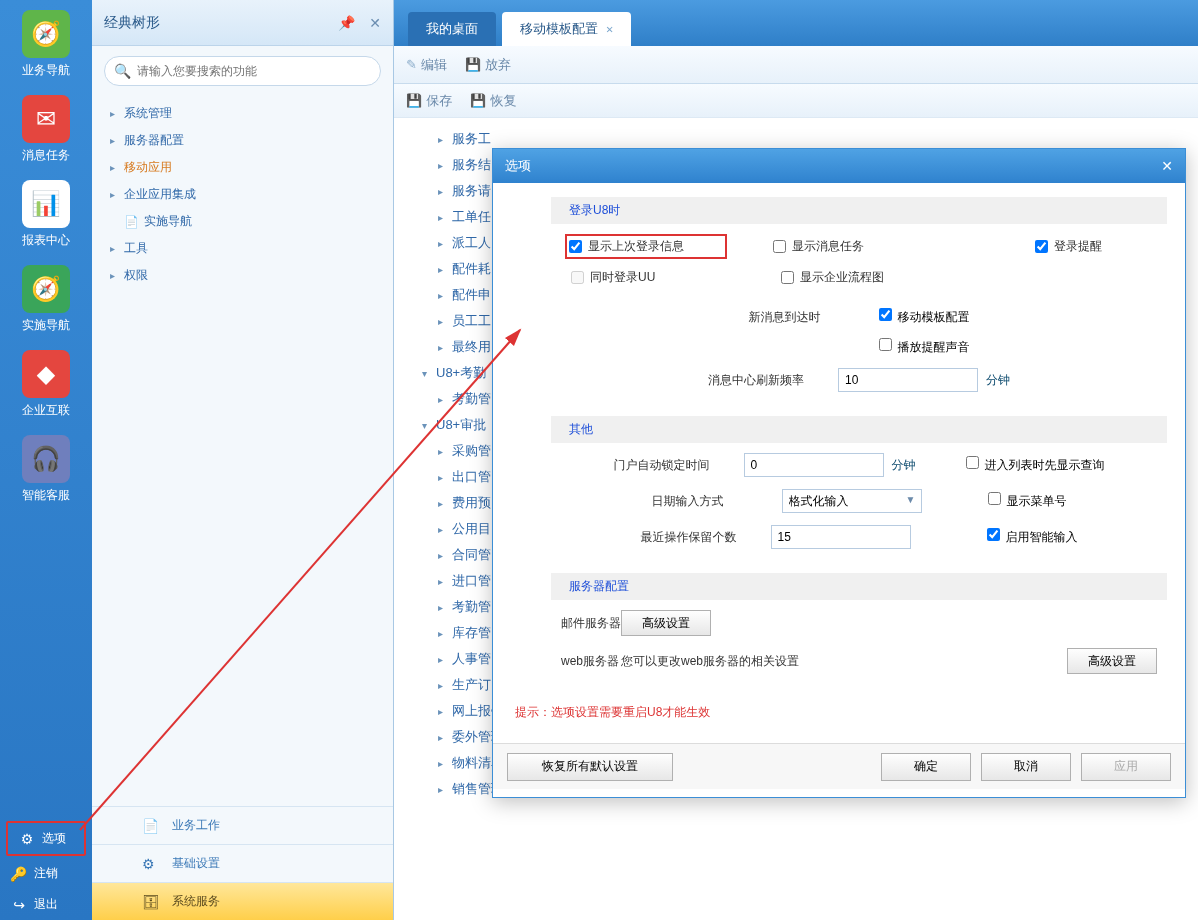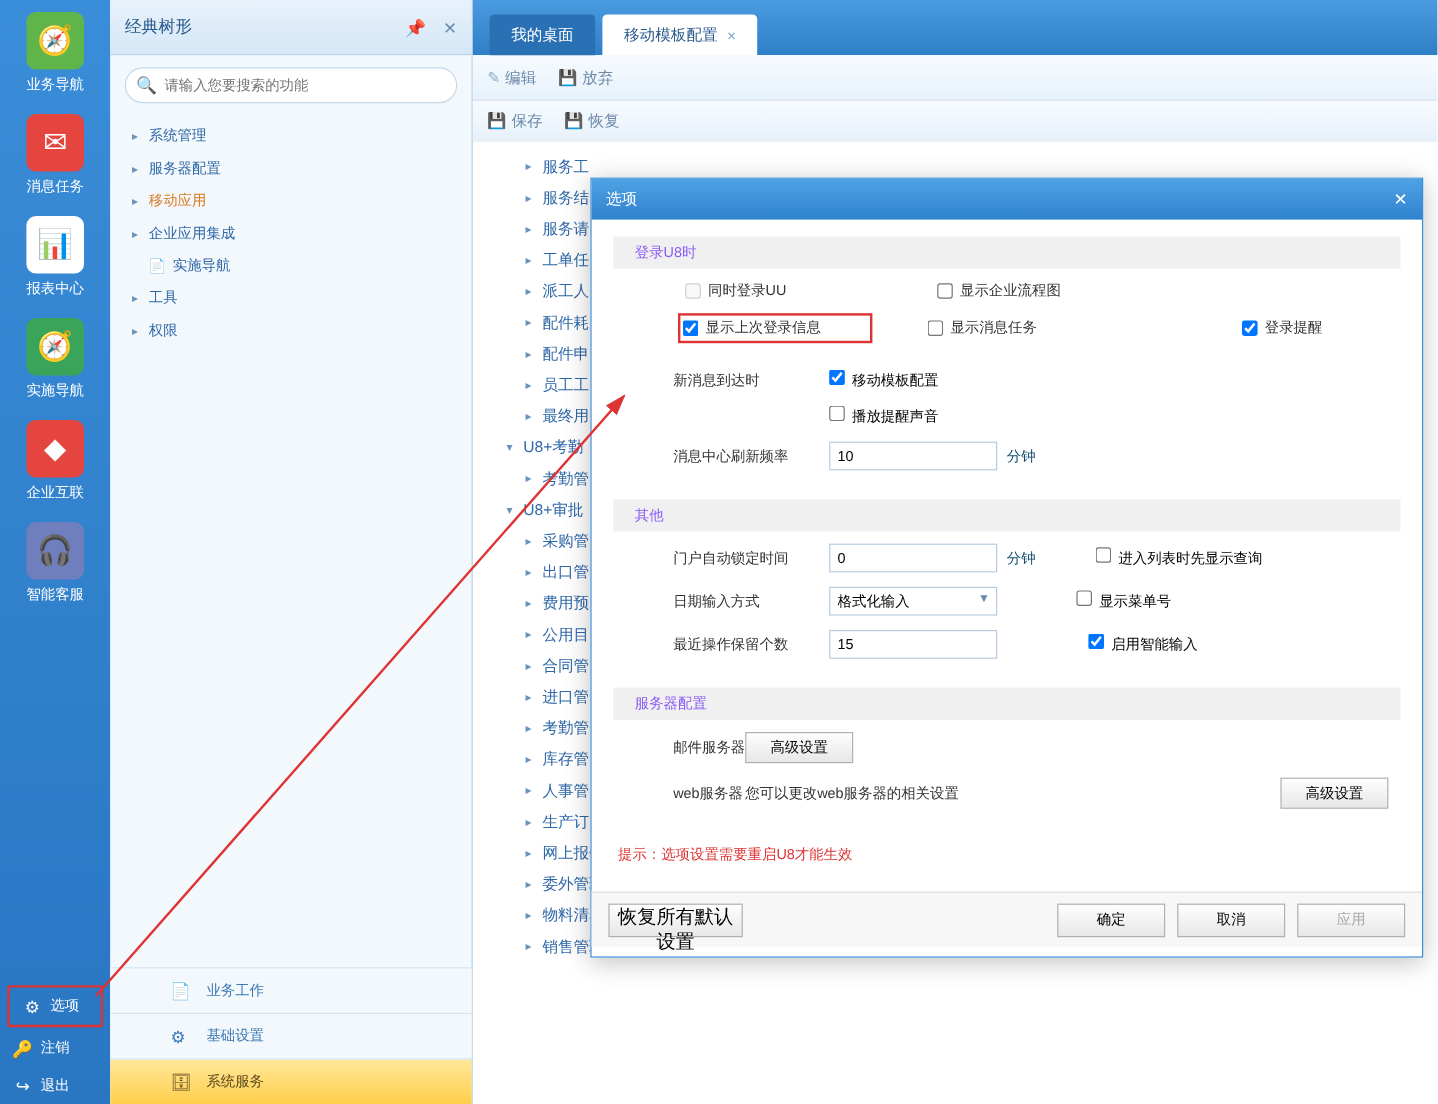--- a/index.html
+++ b/index.html
@@ -54,39 +54,39 @@
 .sub-tree .snode .scaret { width: 14px; font-size: 10px; color: #6b93ba; }
 .sub-tree .lvl1 { padding-left: 10px; }
 .sub-tree .lvl2 { padding-left: 26px; }
 
 
 .dialog { position: absolute; left: 492px; top: 148px; width: 694px; height: 650px; background: #fff; border: 1px solid #3b8ed6; box-shadow: 0 4px 20px rgba(0,0,0,.25); z-index: 50; }
 .dlg-title { height: 34px; background: linear-gradient(#4fa2e4, #2f82ce); color: #fff; display: flex; align-items: center; padding: 0 12px; font-size: 13px; }
 .dlg-title .dt { flex: 1; }
 .dlg-title .dx { cursor: pointer; font-size: 14px; }
 .dlg-body { padding: 14px 18px 10px; height: 560px; overflow: hidden; }
-.section-hd { background: #f0f0f0; padding: 5px 18px; color: #8b5cf6; margin-bottom: 10px; font-size: 12px; }
+.section-hd { background: #f0f0f0; padding: 5px 18px; color: #1d4ed8; margin-bottom: 10px; font-size: 12px; margin-left: 40px; }
 .section-content { padding: 0 10px 12px; }
 .check-row { display: flex; align-items: center; margin-bottom: 10px; }
 .check-row label { display: flex; align-items: center; margin-right: 40px; color: #333; min-width: 150px; }
 .check-row input[type=checkbox] { margin-right: 6px; }
 .highlight-box { border: 2px solid #d33; padding: 2px 6px 2px 2px; display: inline-flex; align-items: center; }
-.form-row { display: flex; align-items: center; margin-bottom: 12px; }
+.form-row { display: flex; align-items: center; margin-bottom: 12px; justify-content: center; }
 .form-row .flabel { width: 170px; color: #333; padding-left: 40px; }
 .num-input, .sel-input { width: 140px; height: 24px; border: 1px solid #b7cbe0; padding: 0 6px; font-size: 12px; }
 .sel-wrap { position: relative; display: inline-block; }
 .sel-caret { position: absolute; right: 6px; top: 5px; font-size: 10px; color: #6b8aaa; pointer-events: none; }
 .unit { margin-left: 8px; color: #0c4a6e; }
 .server-row { display: flex; align-items: center; margin-bottom: 12px; }
 .server-row .slabel { width: 100px; padding-left: 40px; color: #333; }
 .server-row .sdesc { flex: 1; color: #333; }
 .adv-btn { width: 90px; height: 26px; background: linear-gradient(#fefefe,#e7e7e7); border: 1px solid #b0b0b0; cursor: pointer; font-size: 12px; }
 .hint { color: #d33; padding: 6px 0 0 4px; }
 .dlg-footer { height: 46px; border-top: 1px solid #dcdcdc; display: flex; align-items: center; padding: 0 14px; background: #f7f7f7; }
-.dlg-footer .restore { width: 112px; height: 28px; background: linear-gradient(#fefefe,#e7e7e7); border: 1px solid #b0b0b0; cursor: pointer; font-size: 16px; }
+.dlg-footer .restore { width: 166px; height: 28px; background: linear-gradient(#fefefe,#e7e7e7); border: 1px solid #b0b0b0; cursor: pointer; font-size: 12px; }
 .dlg-footer .spacer { flex: 1; }
 .dlg-footer .dbtn { width: 90px; height: 28px; margin-left: 10px; background: linear-gradient(#fefefe,#e7e7e7); border: 1px solid #b0b0b0; cursor: pointer; font-size: 12px; }
 .dlg-footer .dbtn.disabled { color: #aaa; cursor: default; }
 
 
 .anno-line { position: absolute; z-index: 60; pointer-events: none; }
 </style>
 </head>
 <body>
 
@@ -334,46 +334,46 @@
 
 <div class="dialog">
   <div class="dlg-title">
     <span class="dt">选项</span>
     <span class="dx">✕</span>
   </div>
   <div class="dlg-body">
 
     <div class="section-hd">登录U8时</div>
     <div class="section-content">
-      <div class="check-row">
-        <label style="margin-left:50px;width:170px">
-            <input type="checkbox" disabled="" style="">
-            <span>同时登录UU</span>
-          </label>
-        <label>
-            <input type="checkbox" style="">
-            <span>显示企业流程图</span>
-          </label>
-      </div>
       <div class="check-row">
         <span class="highlight-box" style="margin-left:44px">
           <label style="margin:0">
               <input type="checkbox" checked="" style="">
               <span>显示上次登录信息</span>
             </label>
         </span>
         <label style="margin-left:46px">
             <input type="checkbox" style="">
             <span>显示消息任务</span>
           </label>
         <label style="margin-left:72px">
             <input type="checkbox" checked="" style="">
             <span>登录提醒</span>
           </label>
       </div>
+      <div class="check-row">
+        <label style="margin-left:50px;width:170px">
+            <input type="checkbox" disabled="" style="">
+            <span>同时登录UU</span>
+          </label>
+        <label>
+            <input type="checkbox" style="">
+            <span>显示企业流程图</span>
+          </label>
+      </div>
     </div>
 
     <div class="section-content">
       <div class="form-row">
         <span class="flabel">新消息到达时</span>
         <label><input type="checkbox" checked="" style="margin-right: 6px;"><span>移动模板配置</span></label>
       </div>
       <div class="form-row">
         <span class="flabel"></span>
         <label><input type="checkbox" style="margin-right: 6px;"><span>播放提醒声音</span></label>

